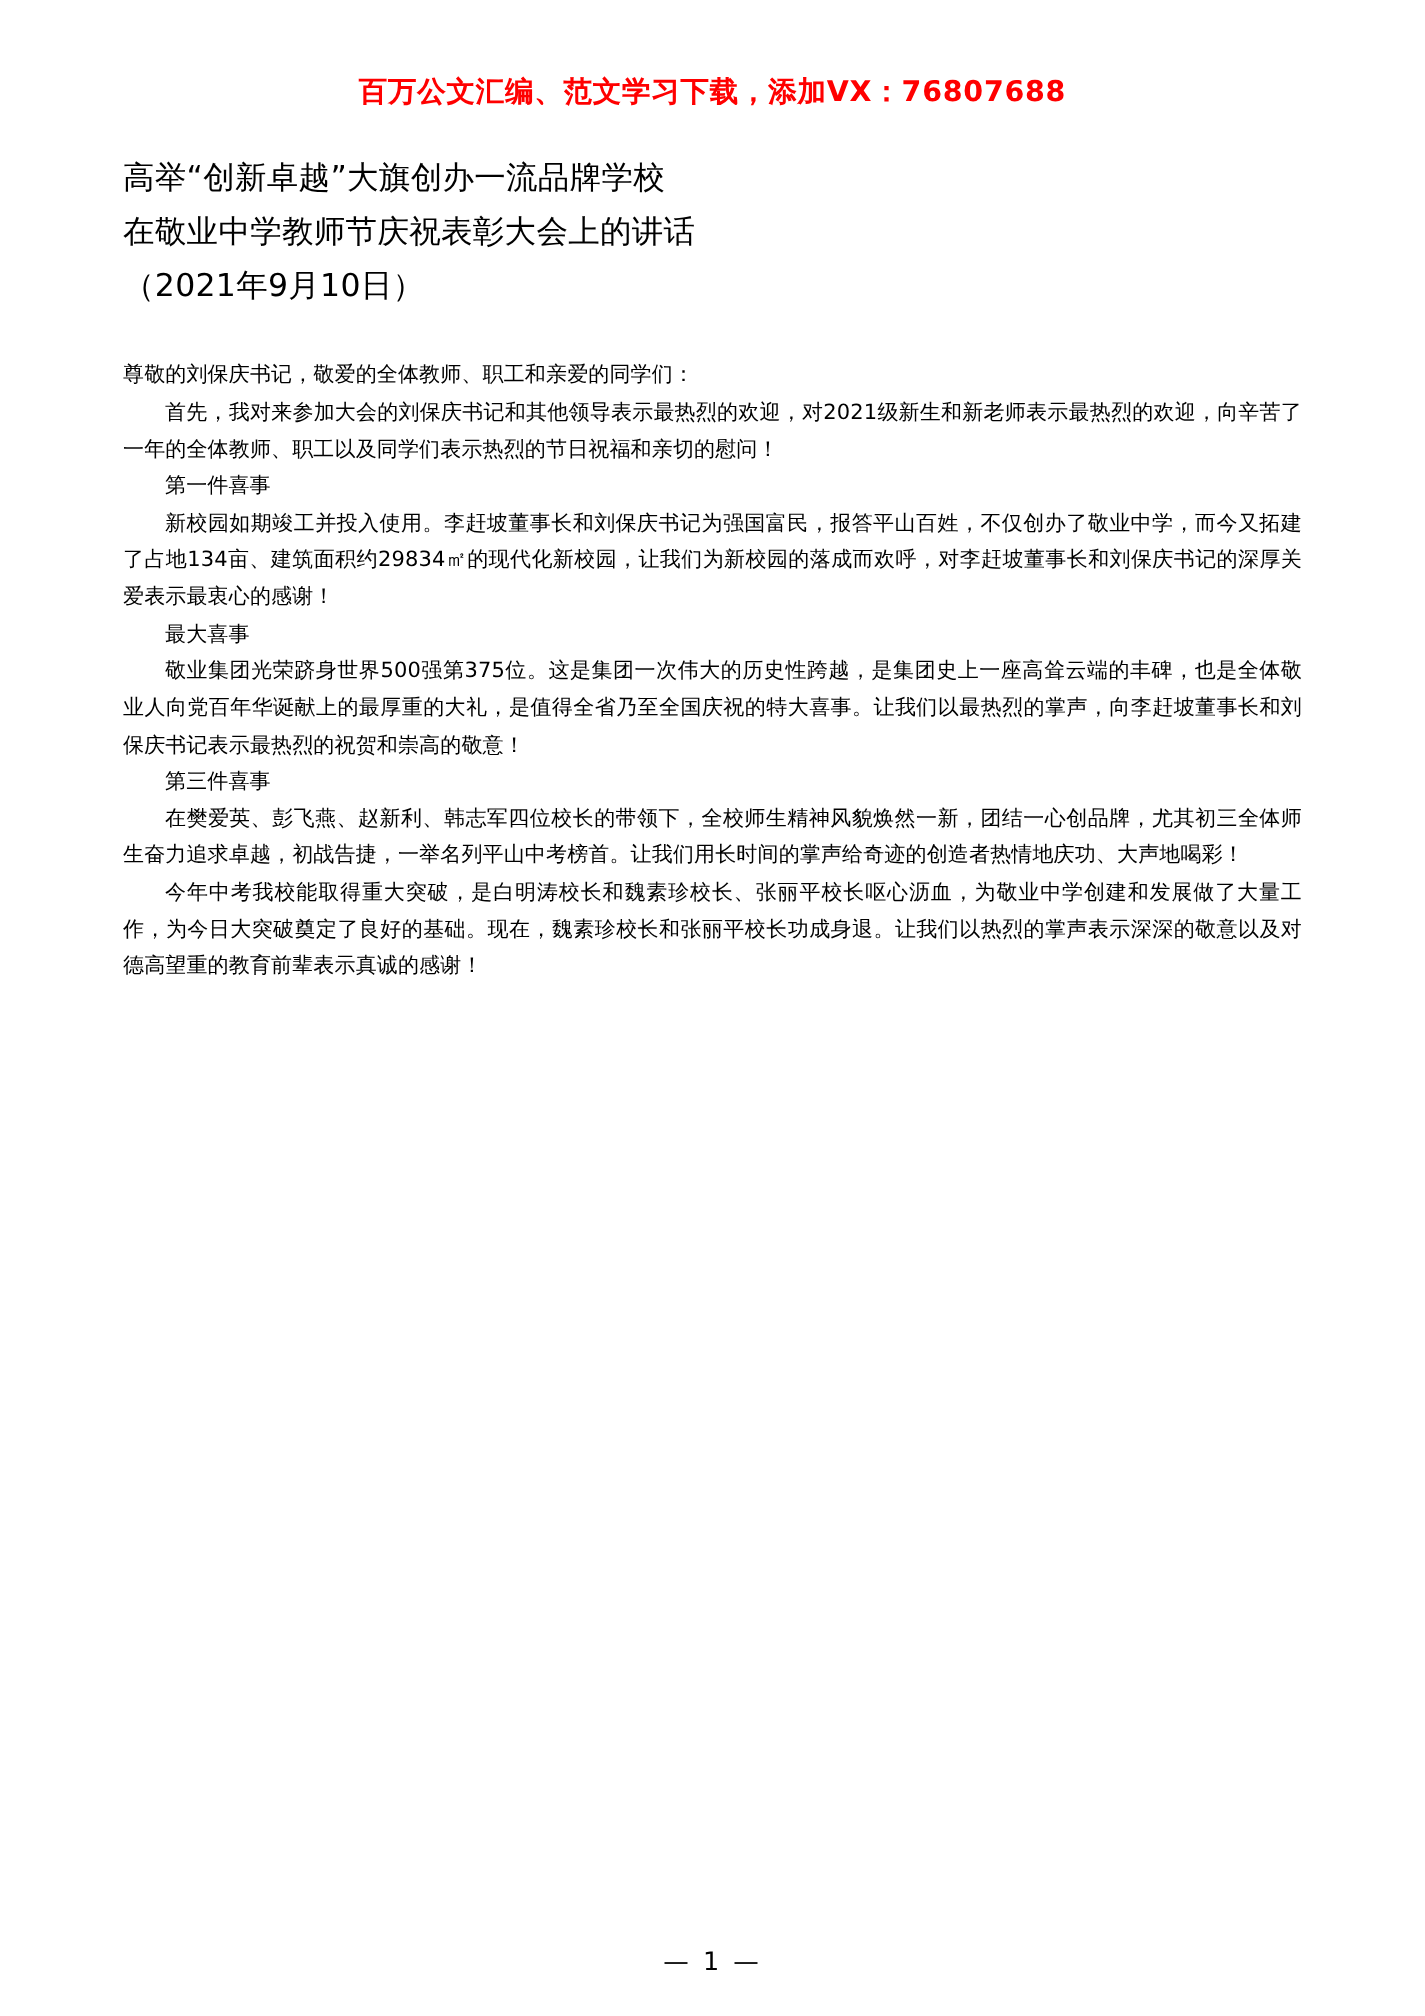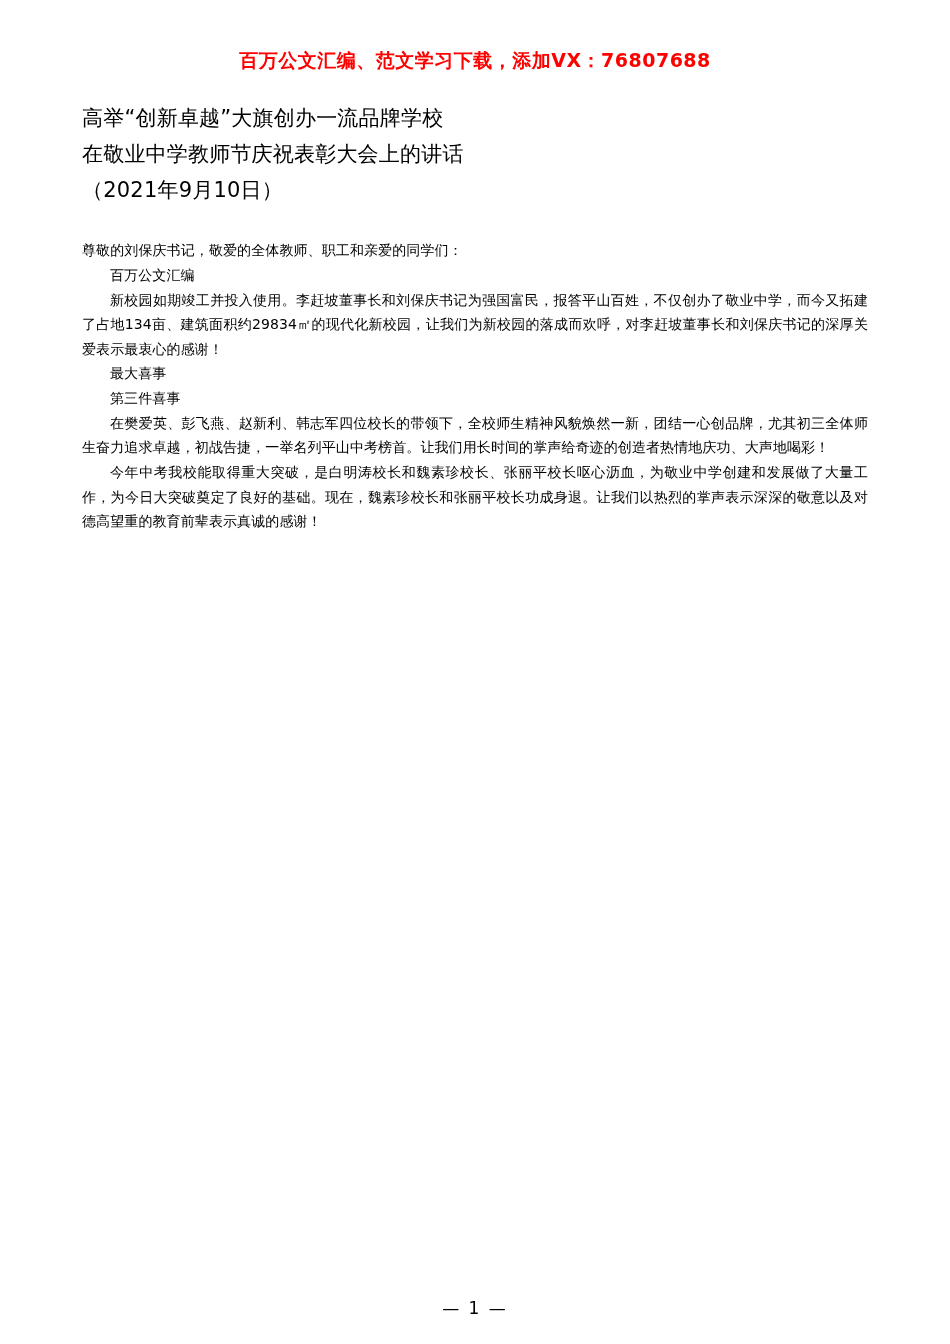--- a/index.html
+++ b/index.html
@@ -74,22 +74,24 @@
   <div class="watermark">百万公文汇编、范文学习下载，添加VX：76807688</div>
 
   <div class="title-block">
     <span class="title-line">高举“创新卓越”大旗创办一流品牌学校</span>
     <span class="title-line">在敬业中学教师节庆祝表彰大会上的讲话</span>
     <span class="title-line">（2021年9月10日）</span>
   </div>
 
   <div class="body-text">
     <p class="para no-indent">尊敬的刘保庆书记，敬爱的全体教师、职工和亲爱的同学们：</p>
-    <p class="para">百万公文汇编</p>
+    <p class="para">首先，我对来参加大会的刘保庆书记和其他领导表示最热烈的欢迎，对2021级新生和新老师表示最热烈的欢迎，向辛苦了一年的全体教师、职工以及同学们表示热烈的节日祝福和亲切的慰问！</p>
+    <p class="para">第一件喜事</p>
     <p class="para">新校园如期竣工并投入使用。李赶坡董事长和刘保庆书记为强国富民，报答平山百姓，不仅创办了敬业中学，而今又拓建了占地134亩、建筑面积约29834㎡的现代化新校园，让我们为新校园的落成而欢呼，对李赶坡董事长和刘保庆书记的深厚关爱表示最衷心的感谢！</p>
     <p class="para">最大喜事</p>
+    <p class="para">敬业集团光荣跻身世界500强第375位。这是集团一次伟大的历史性跨越，是集团史上一座高耸云端的丰碑，也是全体敬业人向党百年华诞献上的最厚重的大礼，是值得全省乃至全国庆祝的特大喜事。让我们以最热烈的掌声，向李赶坡董事长和刘保庆书记表示最热烈的祝贺和崇高的敬意！</p>
     <p class="para">第三件喜事</p>
     <p class="para">在樊爱英、彭飞燕、赵新利、韩志军四位校长的带领下，全校师生精神风貌焕然一新，团结一心创品牌，尤其初三全体师生奋力追求卓越，初战告捷，一举名列平山中考榜首。让我们用长时间的掌声给奇迹的创造者热情地庆功、大声地喝彩！</p>
     <p class="para">今年中考我校能取得重大突破，是白明涛校长和魏素珍校长、张丽平校长呕心沥血，为敬业中学创建和发展做了大量工作，为今日大突破奠定了良好的基础。现在，魏素珍校长和张丽平校长功成身退。让我们以热烈的掌声表示深深的敬意以及对德高望重的教育前辈表示真诚的感谢！</p>
   </div>
 
   <div class="footer">— 1 —</div>
 </div>
 
 </body></html>

